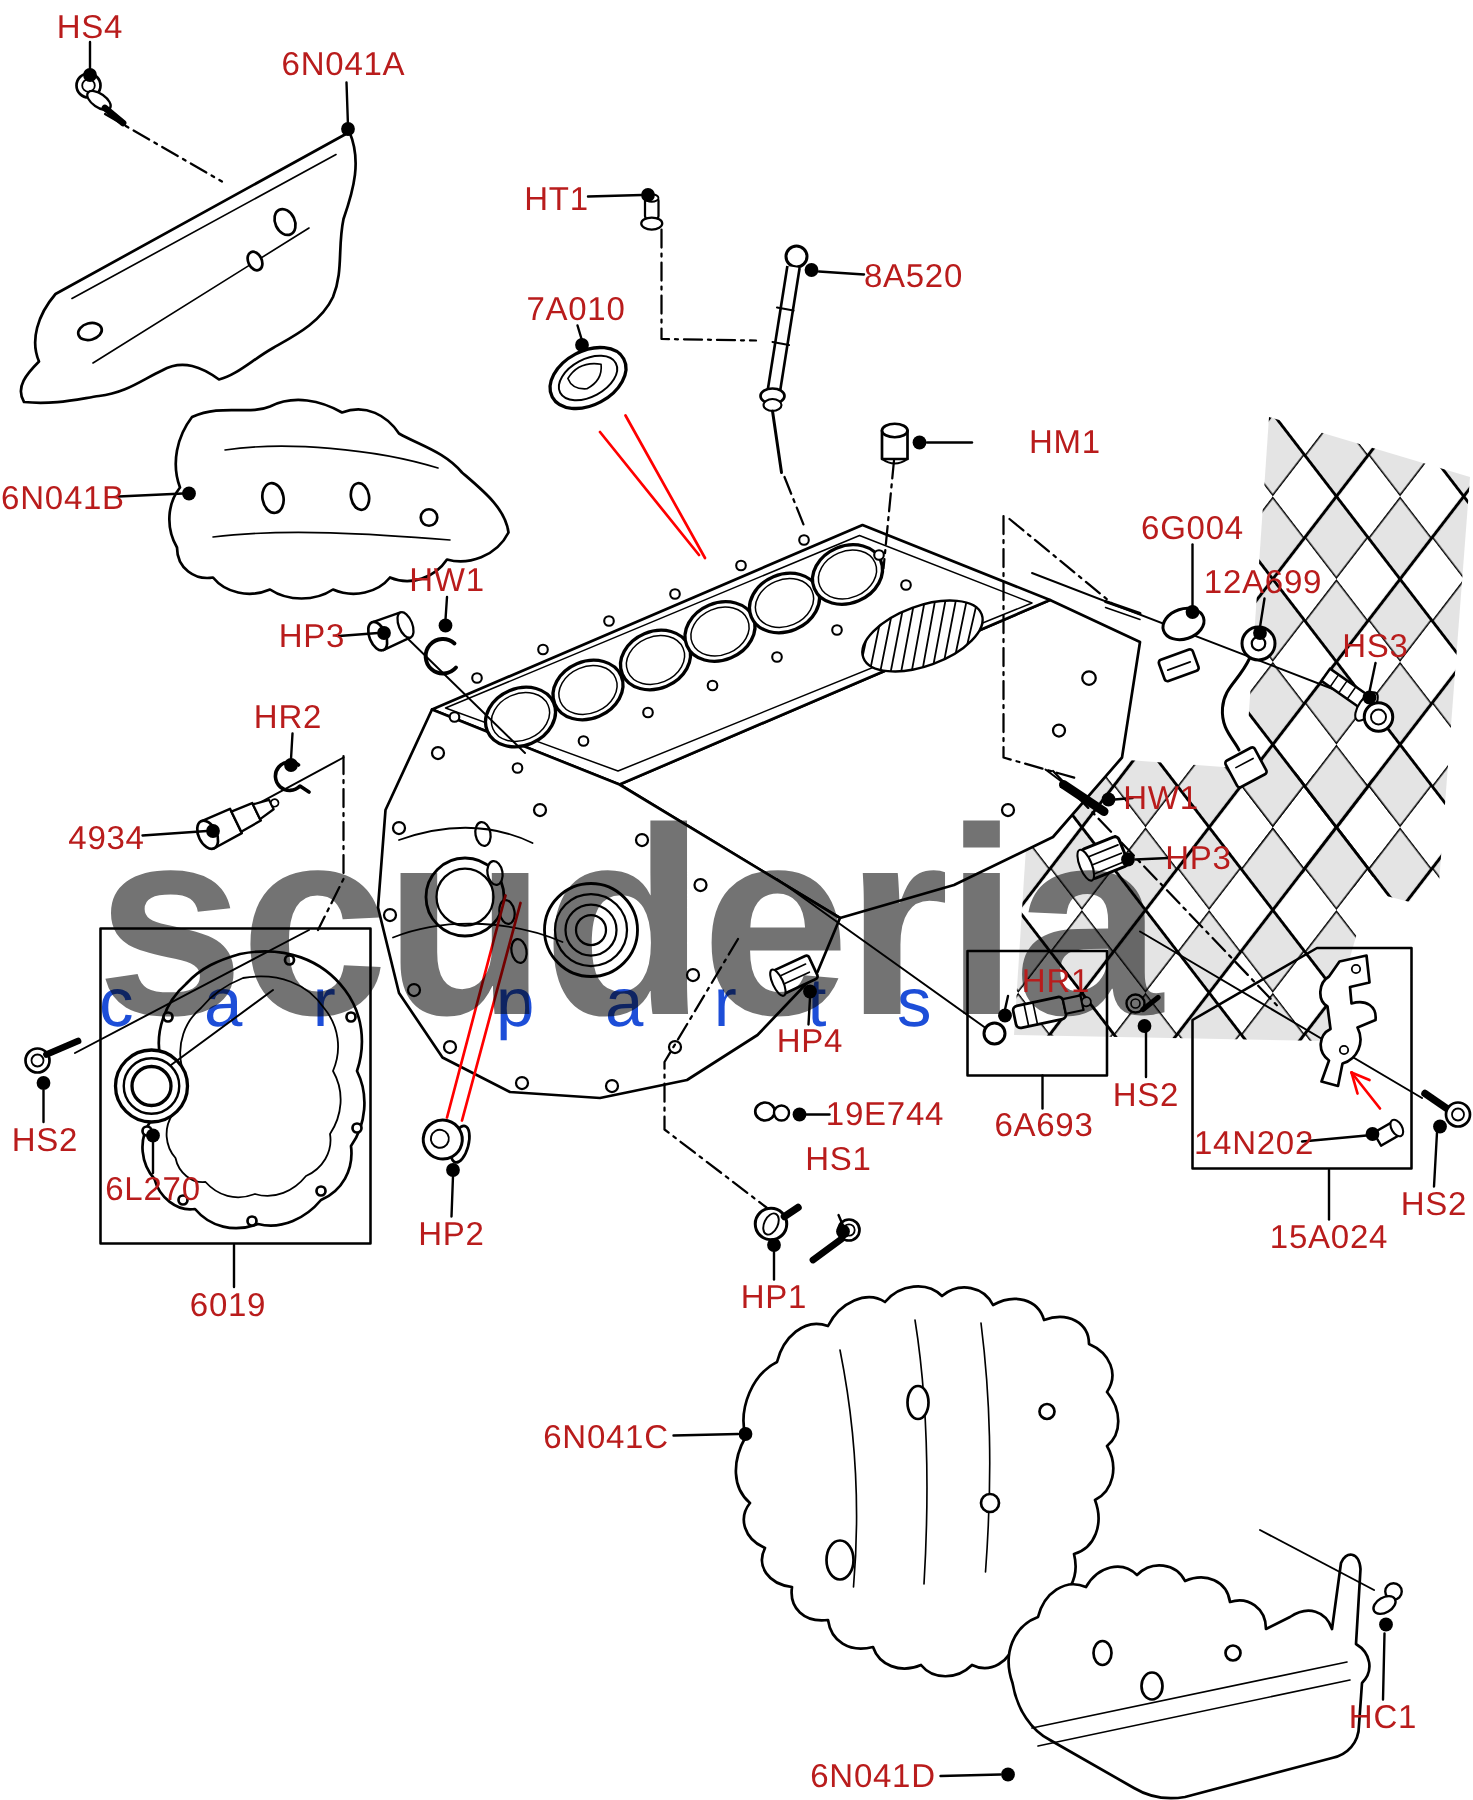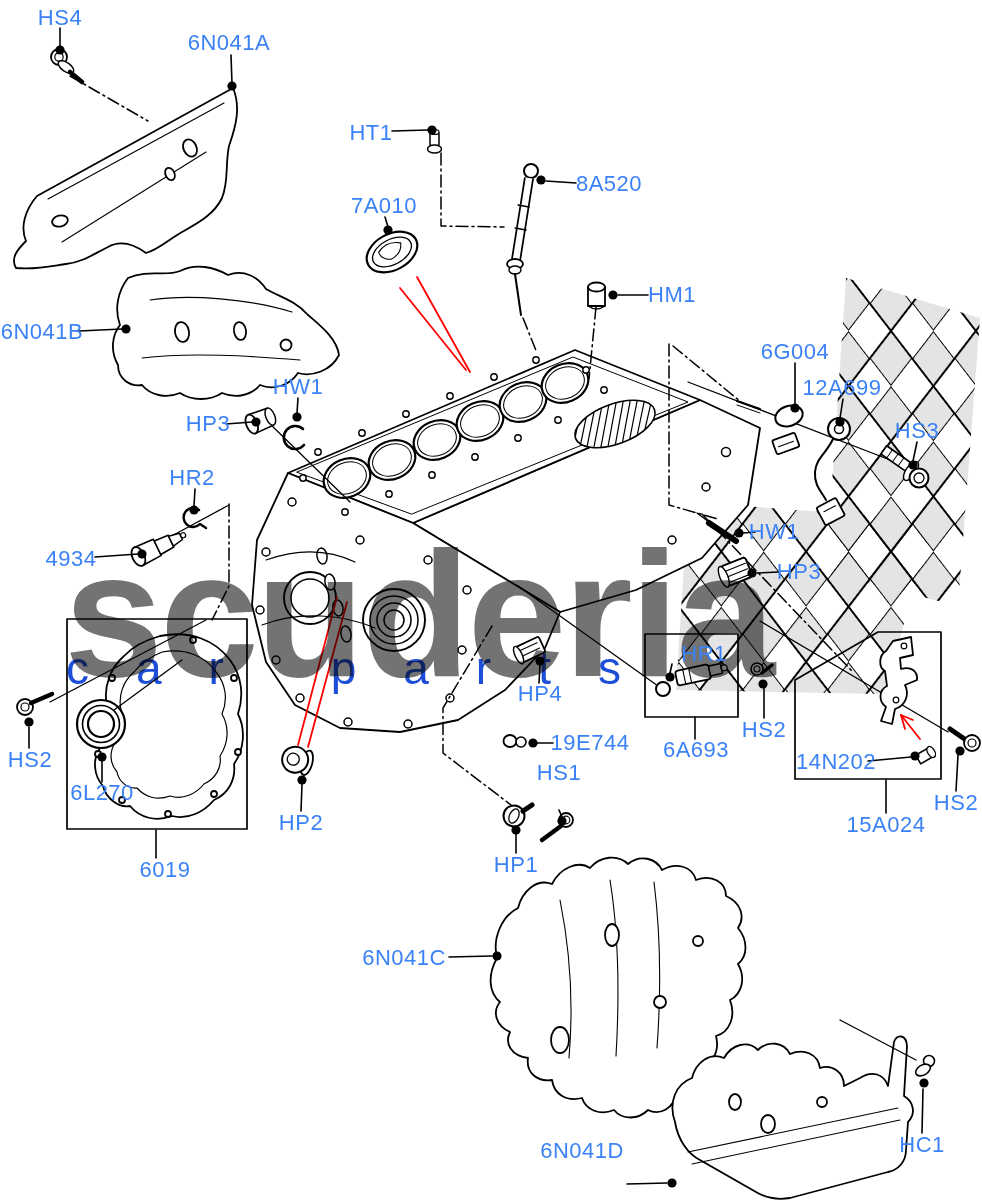--- a/index.html
+++ b/index.html
@@ -1,20 +1,20 @@
 <!DOCTYPE html>
 <html><head>
 <meta charset="utf-8">
 <style>
   html,body{margin:0;padding:0;background:#ffffff;}
   #stage{position:relative;width:982px;height:1200px;background:#ffffff;overflow:hidden;
          font-family:"Liberation Sans", sans-serif;}
   #art{position:absolute;left:0;top:0;}
   .lbl{position:absolute;transform:translate(-50%,-50%);
-       font:400 22px "Liberation Sans", sans-serif;color:#3b82f6;white-space:nowrap;
+       font:400 22px "Liberation Sans", sans-serif;color:#b91c1c;white-space:nowrap;
        letter-spacing:0.5px;}
   .wm-brand{position:absolute;left:64px;top:526px;
        font:700 178px/1 "Liberation Sans", sans-serif;color:#737373;
        letter-spacing:-3px;mix-blend-mode:multiply;}
   .wm-tag{position:absolute;left:66px;top:645px;
        font:400 46px/1 "Liberation Sans", sans-serif;color:#1d4ed8;
        letter-spacing:47px;mix-blend-mode:multiply;}
 </style>
 </head>
 <body>
@@ -471,42 +471,42 @@
 </svg>
 
 <div class="wm-brand">scuderia</div>
 <div class="wm-tag">car parts</div>
 
 <div class="lbl" style="left:60px;top:18px">HS4</div>
 <div class="lbl" style="left:229px;top:43px">6N041A</div>
 <div class="lbl" style="left:371px;top:133px">HT1</div>
 <div class="lbl" style="left:609px;top:184px">8A520</div>
 <div class="lbl" style="left:384px;top:206px">7A010</div>
-<div class="lbl" style="left:672px;top:295px">HM1</div>
+<div class="lbl" style="left:710px;top:295px">HM1</div>
 <div class="lbl" style="left:42px;top:332px">6N041B</div>
 <div class="lbl" style="left:298px;top:387px">HW1</div>
 <div class="lbl" style="left:208px;top:424px">HP3</div>
 <div class="lbl" style="left:192px;top:478px">HR2</div>
 <div class="lbl" style="left:71px;top:559px">4934</div>
 <div class="lbl" style="left:795px;top:352px">6G004</div>
 <div class="lbl" style="left:842px;top:388px">12A699</div>
 <div class="lbl" style="left:917px;top:431px">HS3</div>
 <div class="lbl" style="left:774px;top:532px">HW1</div>
 <div class="lbl" style="left:799px;top:572px">HP3</div>
 <div class="lbl" style="left:30px;top:760px">HS2</div>
 <div class="lbl" style="left:102px;top:793px">6L270</div>
-<div class="lbl" style="left:165px;top:870px">6019</div>
+<div class="lbl" style="left:152px;top:870px">6019</div>
 <div class="lbl" style="left:301px;top:823px">HP2</div>
 <div class="lbl" style="left:540px;top:694px">HP4</div>
 <div class="lbl" style="left:590px;top:743px">19E744</div>
 <div class="lbl" style="left:559px;top:773px">HS1</div>
 <div class="lbl" style="left:516px;top:865px">HP1</div>
 <div class="lbl" style="left:704px;top:654px">HR1</div>
 <div class="lbl" style="left:696px;top:750px">6A693</div>
 <div class="lbl" style="left:764px;top:730px">HS2</div>
 <div class="lbl" style="left:836px;top:762px">14N202</div>
 <div class="lbl" style="left:886px;top:825px">15A024</div>
 <div class="lbl" style="left:956px;top:803px">HS2</div>
 <div class="lbl" style="left:404px;top:958px">6N041C</div>
-<div class="lbl" style="left:582px;top:1151px">6N041D</div>
+<div class="lbl" style="left:582px;top:1184px">6N041D</div>
 <div class="lbl" style="left:922px;top:1145px">HC1</div>
 
 </div>
 
 </body></html>

